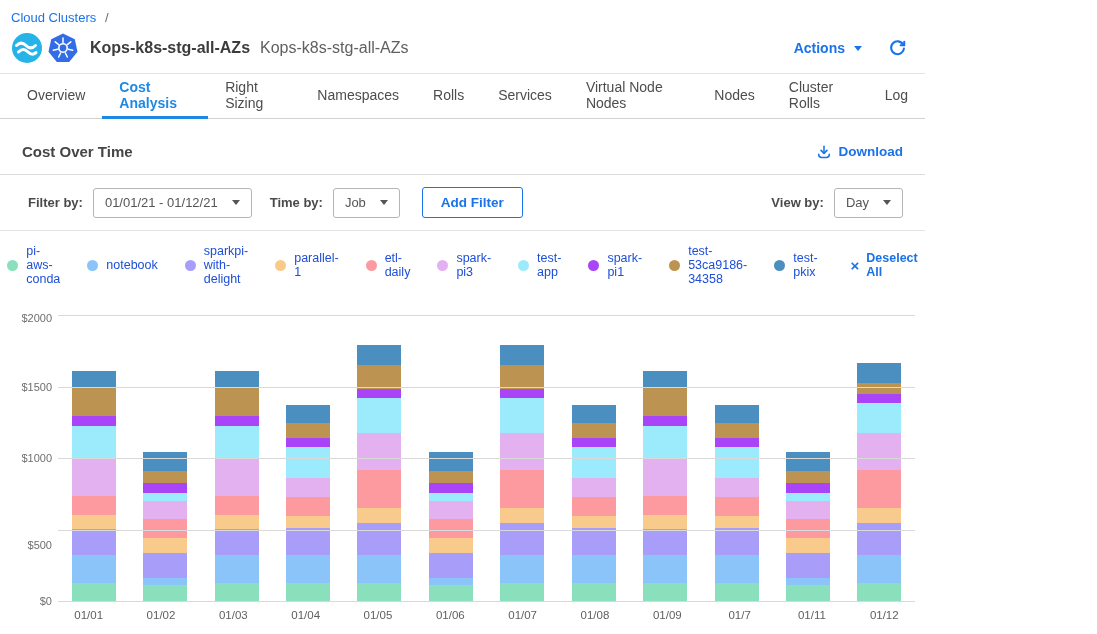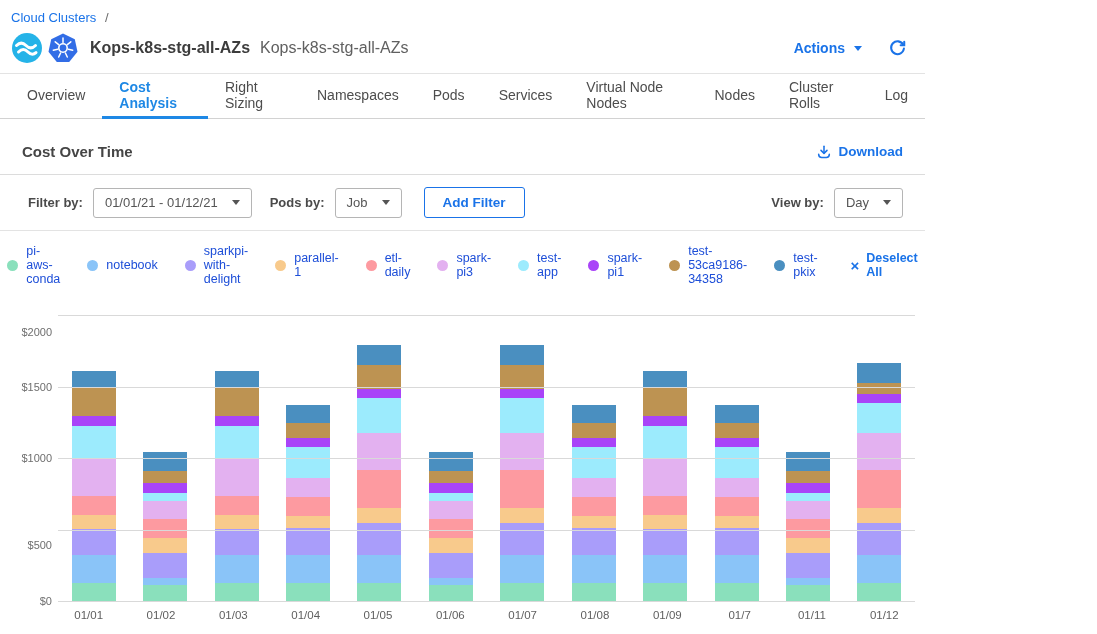--- a/index.html
+++ b/index.html
@@ -115,21 +115,21 @@
         </svg>
       </span>
     </div>
   </div>
 
   <div class="tabs">
       <div class="tab">Overview</div>
       <div class="tab active">Cost Analysis</div>
       <div class="tab">Right Sizing</div>
       <div class="tab">Namespaces</div>
-      <div class="tab">Pods</div>
+      <div class="tab">Rolls</div>
       <div class="tab">Services</div>
       <div class="tab">Virtual Node Nodes</div>
       <div class="tab">Nodes</div>
       <div class="tab">Cluster Rolls</div>
       <div class="tab">Log</div>
     </div>
 
   <div class="section-header">
     <span class="stitle">Cost Over Time</span>
     <span class="download">
@@ -141,21 +141,21 @@
       <span>Download</span>
     </span>
   </div>
 
   <div class="filter-row">
     <span class="flabel">Filter by:</span>
     <div class="select">
       <span>01/01/21 - 01/12/21</span>
       <span class="caret"></span>
     </div>
-    <span class="flabel" style="margin-left:8px;">Pods by:</span>
+    <span class="flabel" style="margin-left:8px;">Time by:</span>
     <div class="select">
       <span>Job</span>
       <span class="caret"></span>
     </div>
     <button class="add-filter">Add Filter</button>
     <div class="filter-right">
       <span class="flabel">View by:</span>
       <div class="select">
         <span>Day</span>
         <span class="caret"></span>
@@ -400,16 +400,16 @@
         <div class="x-label">01/08</div>
         <div class="x-label">01/09</div>
         <div class="x-label">01/7</div>
         <div class="x-label">01/11</div>
         <div class="x-label">01/12</div>
       </div>
   <div class="y-label" style="top: 293px;">$0</div>
       <div class="y-label" style="top: 237px;">$500</div>
       <div class="y-label" style="top: 150px;">$1000</div>
       <div class="y-label" style="top: 78.5px;">$1500</div>
-      <div class="y-label" style="top: 24px;">$2000</div>
+      <div class="y-label" style="top: 10px;">$2000</div>
     </div>
 
 </div>
 
 </body></html>

